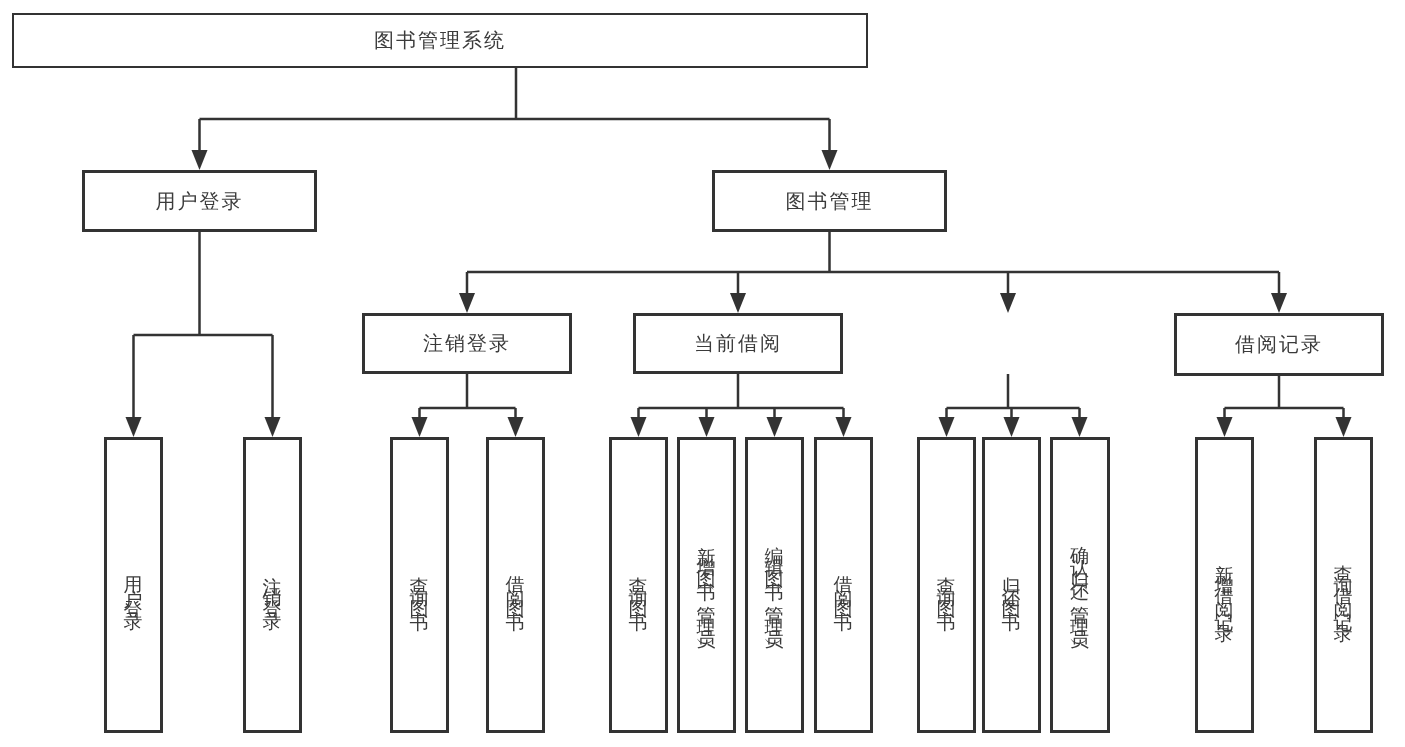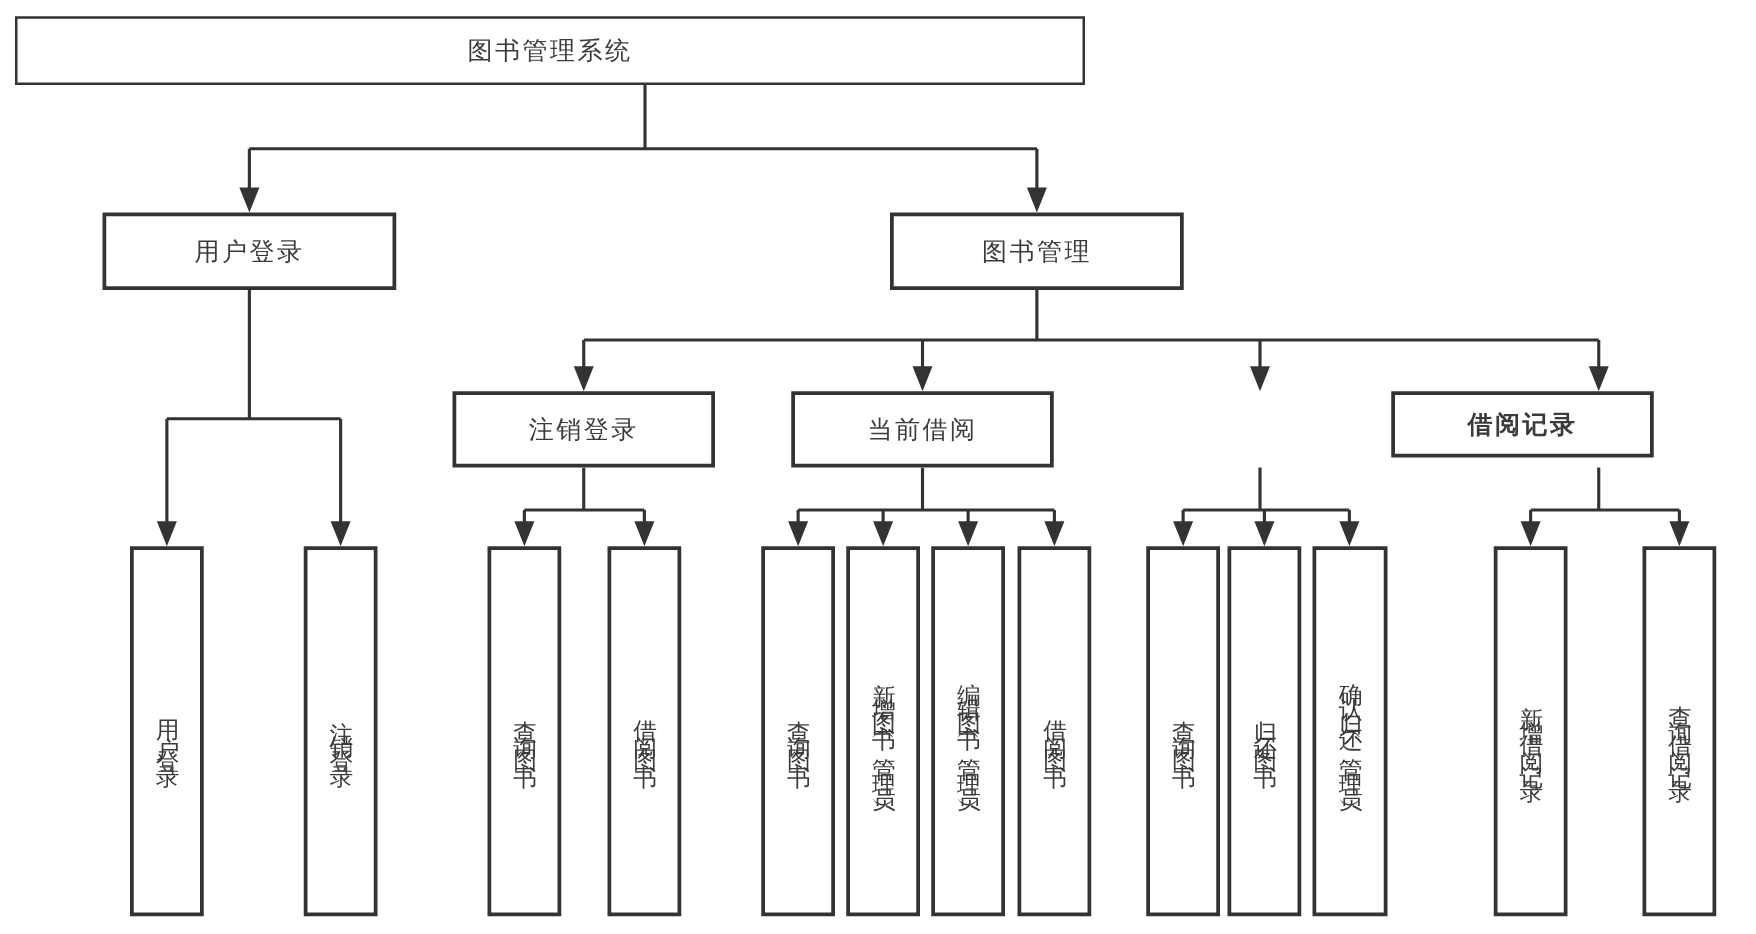--- a/index.html
+++ b/index.html
@@ -105,21 +105,21 @@
   <div class="box h" style="left:712px; top:170px; width:235px; height:62px;">
     <span>图书管理</span>
   </div>
 
   <div class="box h" style="left:362px; top:313px; width:210px; height:61px;">
     <span>注销登录</span>
   </div>
   <div class="box h" style="left:633px; top:313px; width:210px; height:61px;">
     <span>当前借阅</span>
   </div>
-  <div class="box h" style="left:1113px; top:313px; width:210px; height:53px;font-weight:bold;">
+  <div class="box h" style="left:1174px; top:313px; width:210px; height:63px;">
     <span>借阅记录</span>
   </div>
 
   <div class="box leaf" style="left:104px; top:437px; width:59px; height:296px;">
     <span>用户登录</span>
   </div>
   <div class="box leaf" style="left:243px; top:437px; width:59px; height:296px;">
     <span>注销登录</span>
   </div>
 

